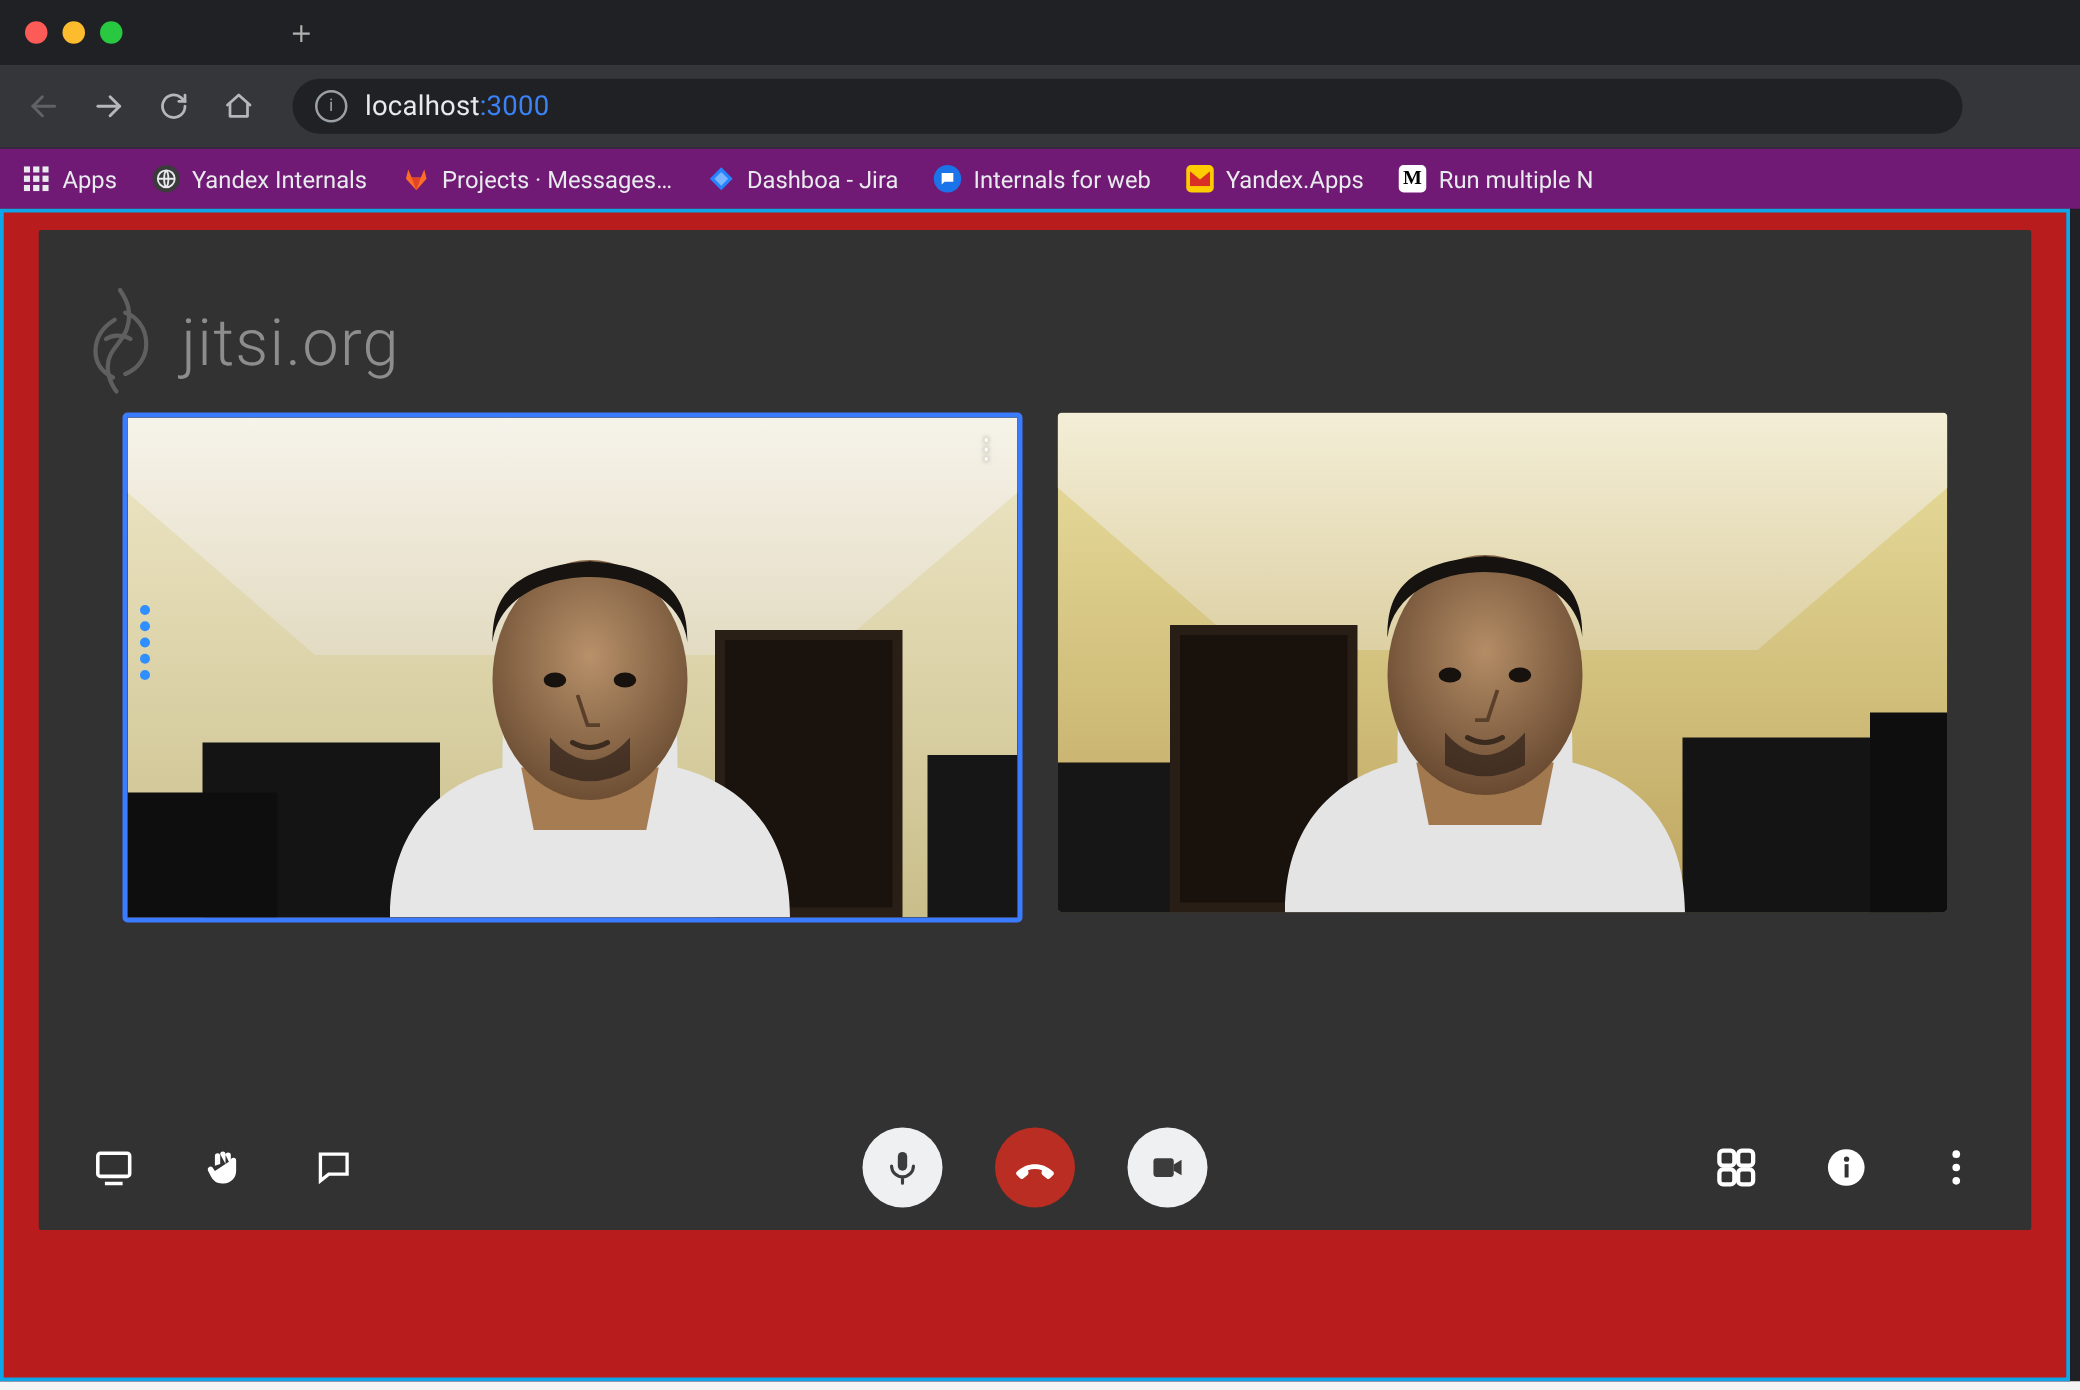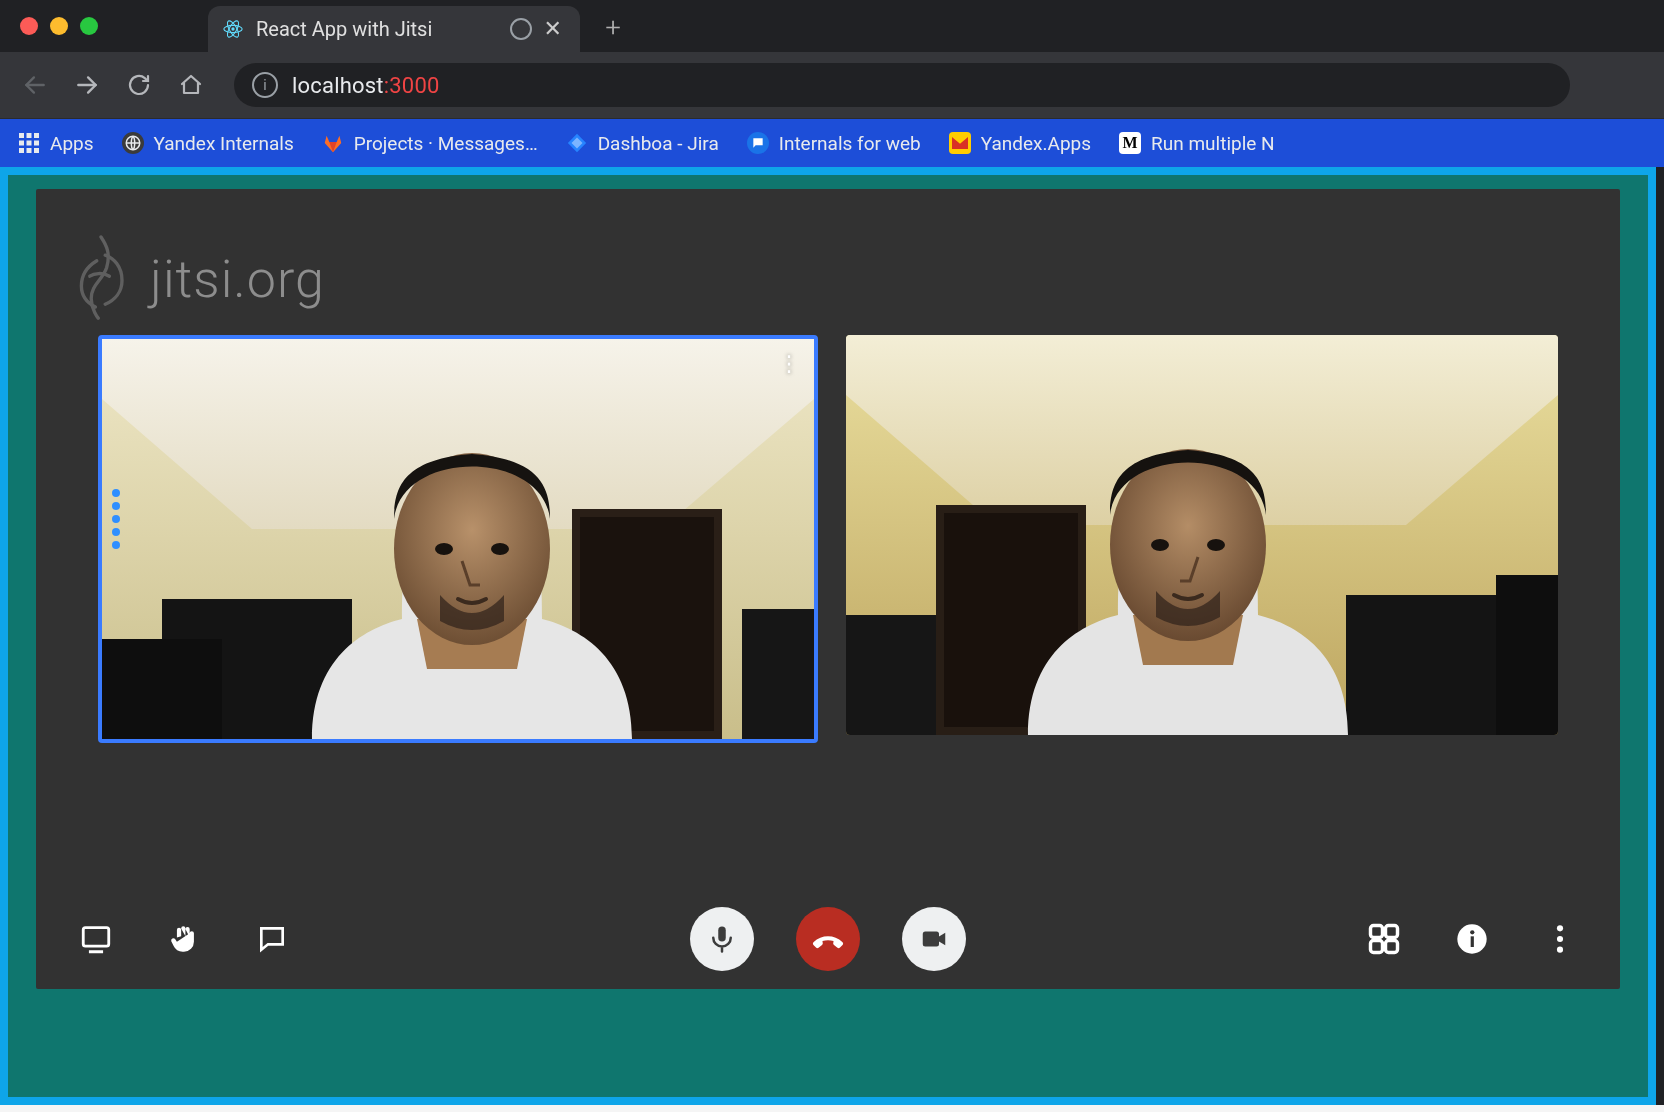--- a/index.html
+++ b/index.html
@@ -17,27 +17,27 @@
   .tab .loading{width:18px;height:18px;border:2px solid #9aa0a6;border-radius:50%}
   .tab .close{color:#ccc;font-size:22px;line-height:18px}
   .newtab{margin-left:20px;color:#b0b0b0;font-size:26px;line-height:26px}
   
   .toolbar{height:66px;background:#35363a;display:flex;align-items:center;padding:0 18px;gap:18px}
   .tbtn{width:34px;height:34px;display:flex;align-items:center;justify-content:center;color:#b5b7bb;border-radius:50%}
   .tbtn.disabled{color:#5f6266}
   .omnibox{flex:0 0 auto;display:flex;align-items:center;background:#202124;border-radius:26px;height:44px;padding:0 18px;gap:14px;margin-left:8px;color:#e8eaed;min-width:1300px}
   .omnibox .info{width:22px;height:22px;border:2px solid #9aa0a6;border-radius:50%;display:flex;align-items:center;justify-content:center;font-size:14px;color:#9aa0a6}
   .url{font-size:22px;letter-spacing:.2px;white-space:nowrap}
-  .url .dim{color:#ef4444}
-  
-  .bookmarks{height:48px;background:#1d4ed8;border-top:1px solid #2a2b2e;display:flex;align-items:center;padding:0 18px;gap:28px;color:#e8eaed;font-size:19px}
+  .url .dim{color:#3b82f6}
+  
+  .bookmarks{height:48px;background:#701a75;border-top:1px solid #2a2b2e;display:flex;align-items:center;padding:0 18px;gap:28px;color:#e8eaed;font-size:19px}
   .bm{display:flex;align-items:center;gap:10px;white-space:nowrap}
   .bmicon{width:22px;height:22px;display:flex;align-items:center;justify-content:center;border-radius:4px;font-size:14px}
   
-  .viewport{border:8px solid #0ea5e9;width:1656px;height:938px;box-sizing:border-box;background:#0f766e;position:relative}
+  .viewport{border:3px solid #0ea5e9;width:1656px;height:938px;box-sizing:border-box;background:#b91c1c;position:relative}
   .app{position:absolute;left:28px;top:14px;right:28px;height:800px;background:#323232;border-radius:2px;color:#eaeaea;overflow:hidden}
   
   .logo{position:absolute;left:30px;top:40px;display:flex;align-items:center;gap:14px;color:#8d8d8d;font-size:52px;font-weight:300;letter-spacing:1px}
   .logo svg{width:70px;height:100px;opacity:.5}
   
   .tiles{position:absolute;top:146px;left:36px;right:36px;display:flex;gap:28px;justify-content:center}
   .tile{width:712px;height:400px;border-radius:4px;background:#1d1d1d;position:relative;overflow:hidden}
   .tile.active{border:4px solid #3a7bff}
   .tile svg.video{width:100%;height:100%;display:block}
   .kebab{position:absolute;top:12px;right:14px;color:#fff;font-size:22px;text-shadow:0 0 4px rgba(0,0,0,.6)}
@@ -56,35 +56,20 @@
 </head>
 <body>
 
 <div class="chrome">
 
   <div class="tabstrip">
     <div class="traffic">
       <span class="dot red"></span>
       <span class="dot yellow"></span>
       <span class="dot green"></span>
-    </div>
-    <div class="tab">
-      <span class="favicon">
-        <svg viewBox="0 0 24 24" width="22" height="22">
-            <g fill="none" stroke="#61dafb" stroke-width="1.2">
-              <ellipse cx="12" cy="12" rx="10" ry="4"></ellipse>
-              <ellipse cx="12" cy="12" rx="10" ry="4" transform="rotate(60 12 12)"></ellipse>
-              <ellipse cx="12" cy="12" rx="10" ry="4" transform="rotate(120 12 12)"></ellipse>
-            </g>
-            <circle cx="12" cy="12" r="1.8" fill="#61dafb"></circle>
-          </svg>
-      </span>
-      <span class="tab-title">React App with Jitsi</span>
-      <span class="loading"></span>
-      <span class="close">✕</span>
     </div>
     <span class="newtab">＋</span>
   </div>
 
   <div class="toolbar">
     <span class="tbtn disabled">
       <svg width="26" height="26" viewBox="0 0 24 24" fill="none" stroke="currentColor" stroke-width="2.2" stroke-linecap="round" stroke-linejoin="round">
           <line x1="20" y1="12" x2="4" y2="12"></line>
           <polyline points="11 5 4 12 11 19"></polyline>
         </svg>

